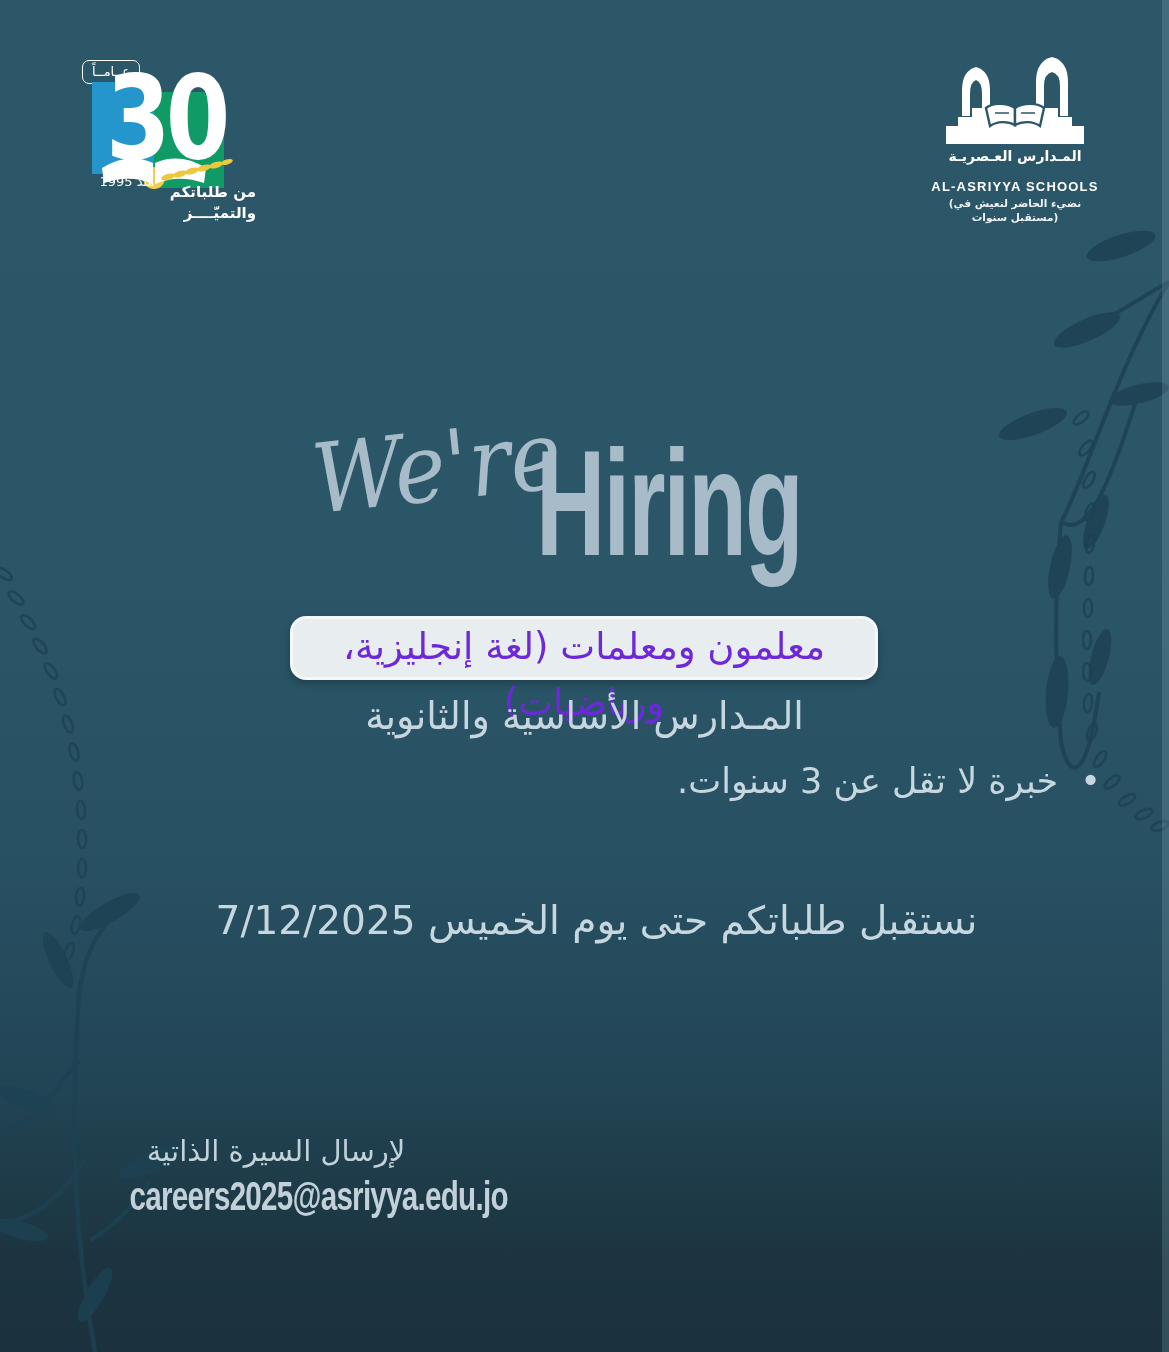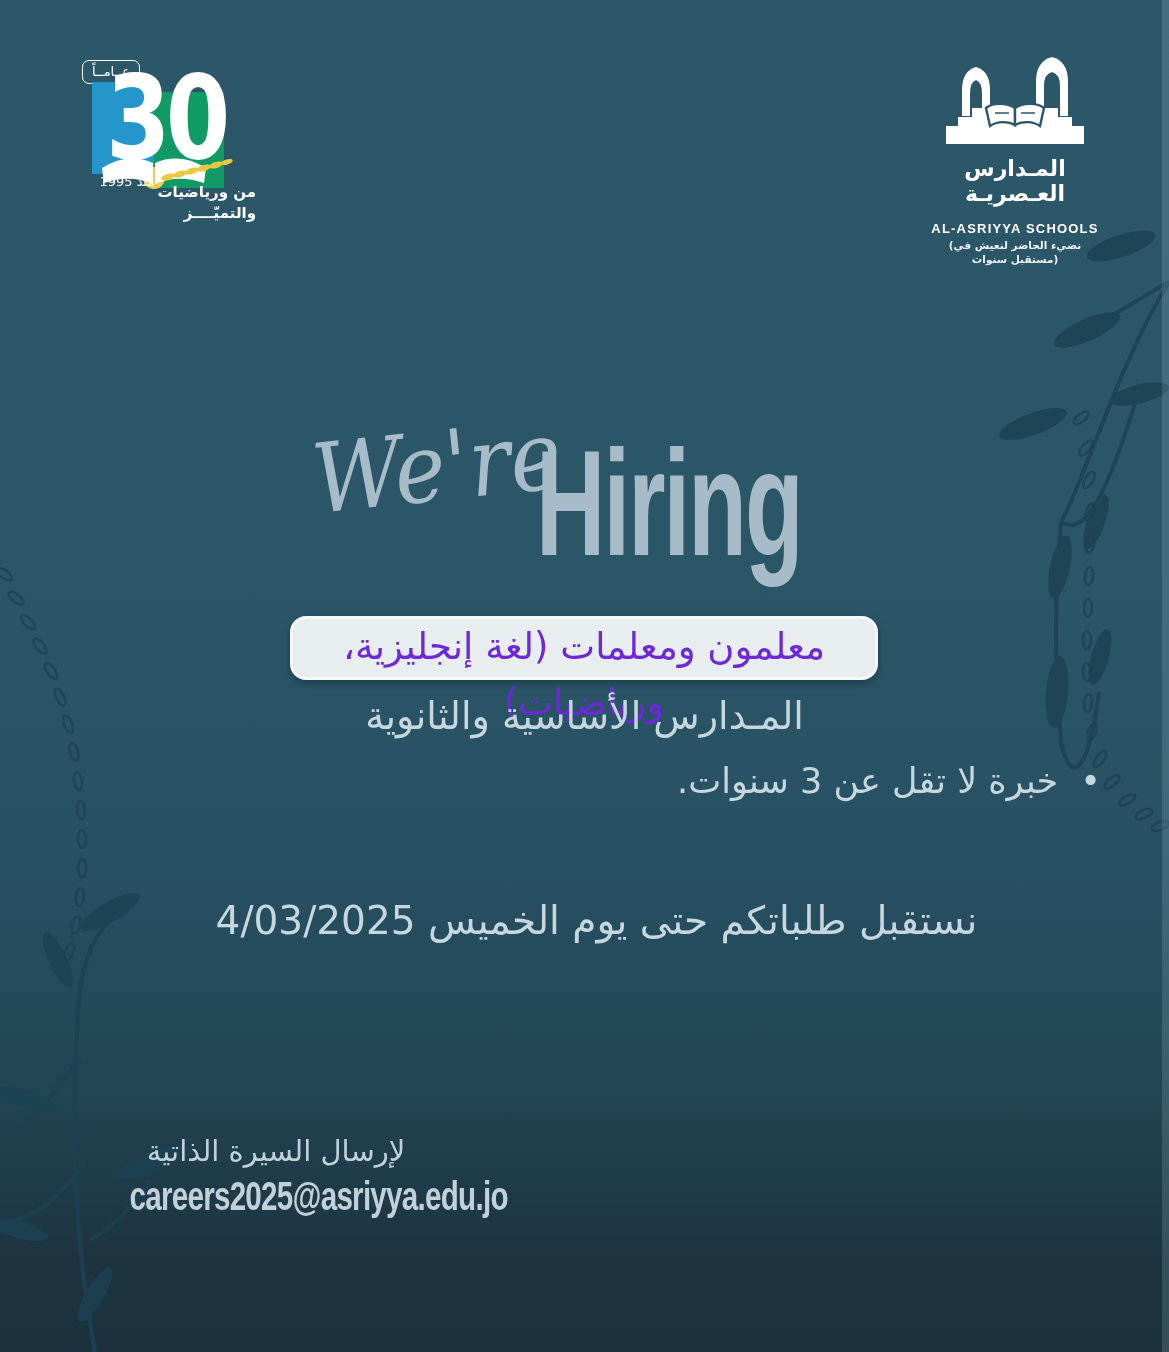--- a/index.html
+++ b/index.html
@@ -21,21 +21,21 @@
   .badge30 .num{position:absolute;left:30px;top:6px;width:140px;color:#fff;font-weight:bold;
     font-size:116px;line-height:1;letter-spacing:-6px;transform:scaleX(.8);transform-origin:left top;}
   .badge30 .booksvg{position:absolute;left:14px;top:96px;}
   .badge30 .since{position:absolute;left:6px;top:120px;width:90px;color:#fff;font-size:13px;text-align:center;}
   .badge30 .motto{position:absolute;left:48px;top:128px;width:132px;color:#fff;font-weight:bold;
     font-size:15px;line-height:21px;text-align:right;}
 
   
   .schoollogo{left:928px;top:56px;width:174px;text-align:center;color:#fff;}
   .schoollogo .mark{display:block;margin:0 auto;}
-  .schoollogo .name-ar{font-size:22px;font-weight:bold;margin-top:8px;letter-spacing:0px;}
+  .schoollogo .name-ar{font-size:14px;font-weight:bold;margin-top:0;letter-spacing:0px;}
   .schoollogo .name-en{font-family:"Liberation Sans",sans-serif;font-size:13px;font-weight:bold;letter-spacing:1.2px;margin-top:15px;}
   .schoollogo .tagline{font-size:10.5px;line-height:14px;margin-top:2px;font-weight:bold;color:#eef3f6;}
 
   
   .were{left:318px;top:432px;width:300px;color:#a7bcc8;
     font-family:"DejaVu Serif",serif;font-style:italic;font-size:96px;line-height:1;
     transform:rotate(-6deg) scaleX(.9);transform-origin:left bottom;}
   .hiring{left:536px;top:428px;color:#a7bcc8;font-family:"Liberation Sans",sans-serif;
     font-weight:bold;font-size:150px;line-height:1;letter-spacing:-3px;
     transform:scaleX(.64);transform-origin:left top;}
@@ -147,21 +147,21 @@
         <ellipse cx="78" cy="27" rx="7" ry="3" transform="rotate(-16 78 27)"></ellipse>
         <ellipse cx="90" cy="24" rx="7" ry="3" transform="rotate(-16 90 24)"></ellipse>
         <ellipse cx="102" cy="21" rx="7" ry="3" transform="rotate(-16 102 21)"></ellipse>
         <ellipse cx="114" cy="18" rx="7" ry="3" transform="rotate(-16 114 18)"></ellipse>
         <ellipse cx="126" cy="15" rx="7" ry="3" transform="rotate(-16 126 15)"></ellipse>
         <ellipse cx="137" cy="12" rx="6" ry="2.6" transform="rotate(-16 137 12)"></ellipse>
       </g>
     </svg>
     <div class="since">منذ 1995</div>
     <div class="motto">
-      <div>من ورياضيات</div>
+      <div>من طلباتكم</div>
       <div>والتميّــــز</div>
     </div>
   </div>
 
   <div class="abs schoollogo">
     <svg class="mark" width="150" height="92" viewBox="0 0 150 92">
       <path d="M22 60 V34 Q22 15 36 11 Q50 15 50 34 V60 Z" fill="#ffffff"></path>
       <path d="M30 60 V38 Q30 26 36 24 Q42 26 42 38 V60 Z" fill="#2b5769"></path>
       <path d="M96 60 V26 Q96 5 112 1 Q128 5 128 26 V60 Z" fill="#ffffff"></path>
       <path d="M104 60 V30 Q104 18 112 16 Q120 18 120 30 V60 Z" fill="#2b5769"></path>
@@ -184,20 +184,20 @@
   <div class="abs hiring">Hiring</div>
 
   <div class="abs posbox">معلمون ومعلمات (لغة إنجليزية، ورياضيات)</div>
 
   <div class="abs stages">المـدارس الأساسية والثانوية</div>
 
   <div class="abs reqs">
     <div class="req">خبرة لا تقل عن 3 سنوات.</div>
   </div>
 
-  <div class="abs deadline">نستقبل طلباتكم حتى يوم الخميس 4/03/2025</div>
+  <div class="abs deadline">نستقبل طلباتكم حتى يوم الخميس 7/12/2025</div>
 
   <div class="abs cvblock">
     <div class="cv-label">لإرسال السيرة الذاتية</div>
     <div class="email">careers2025@asriyya.edu.jo</div>
   </div>
 
 </div>
 
 </body></html>

